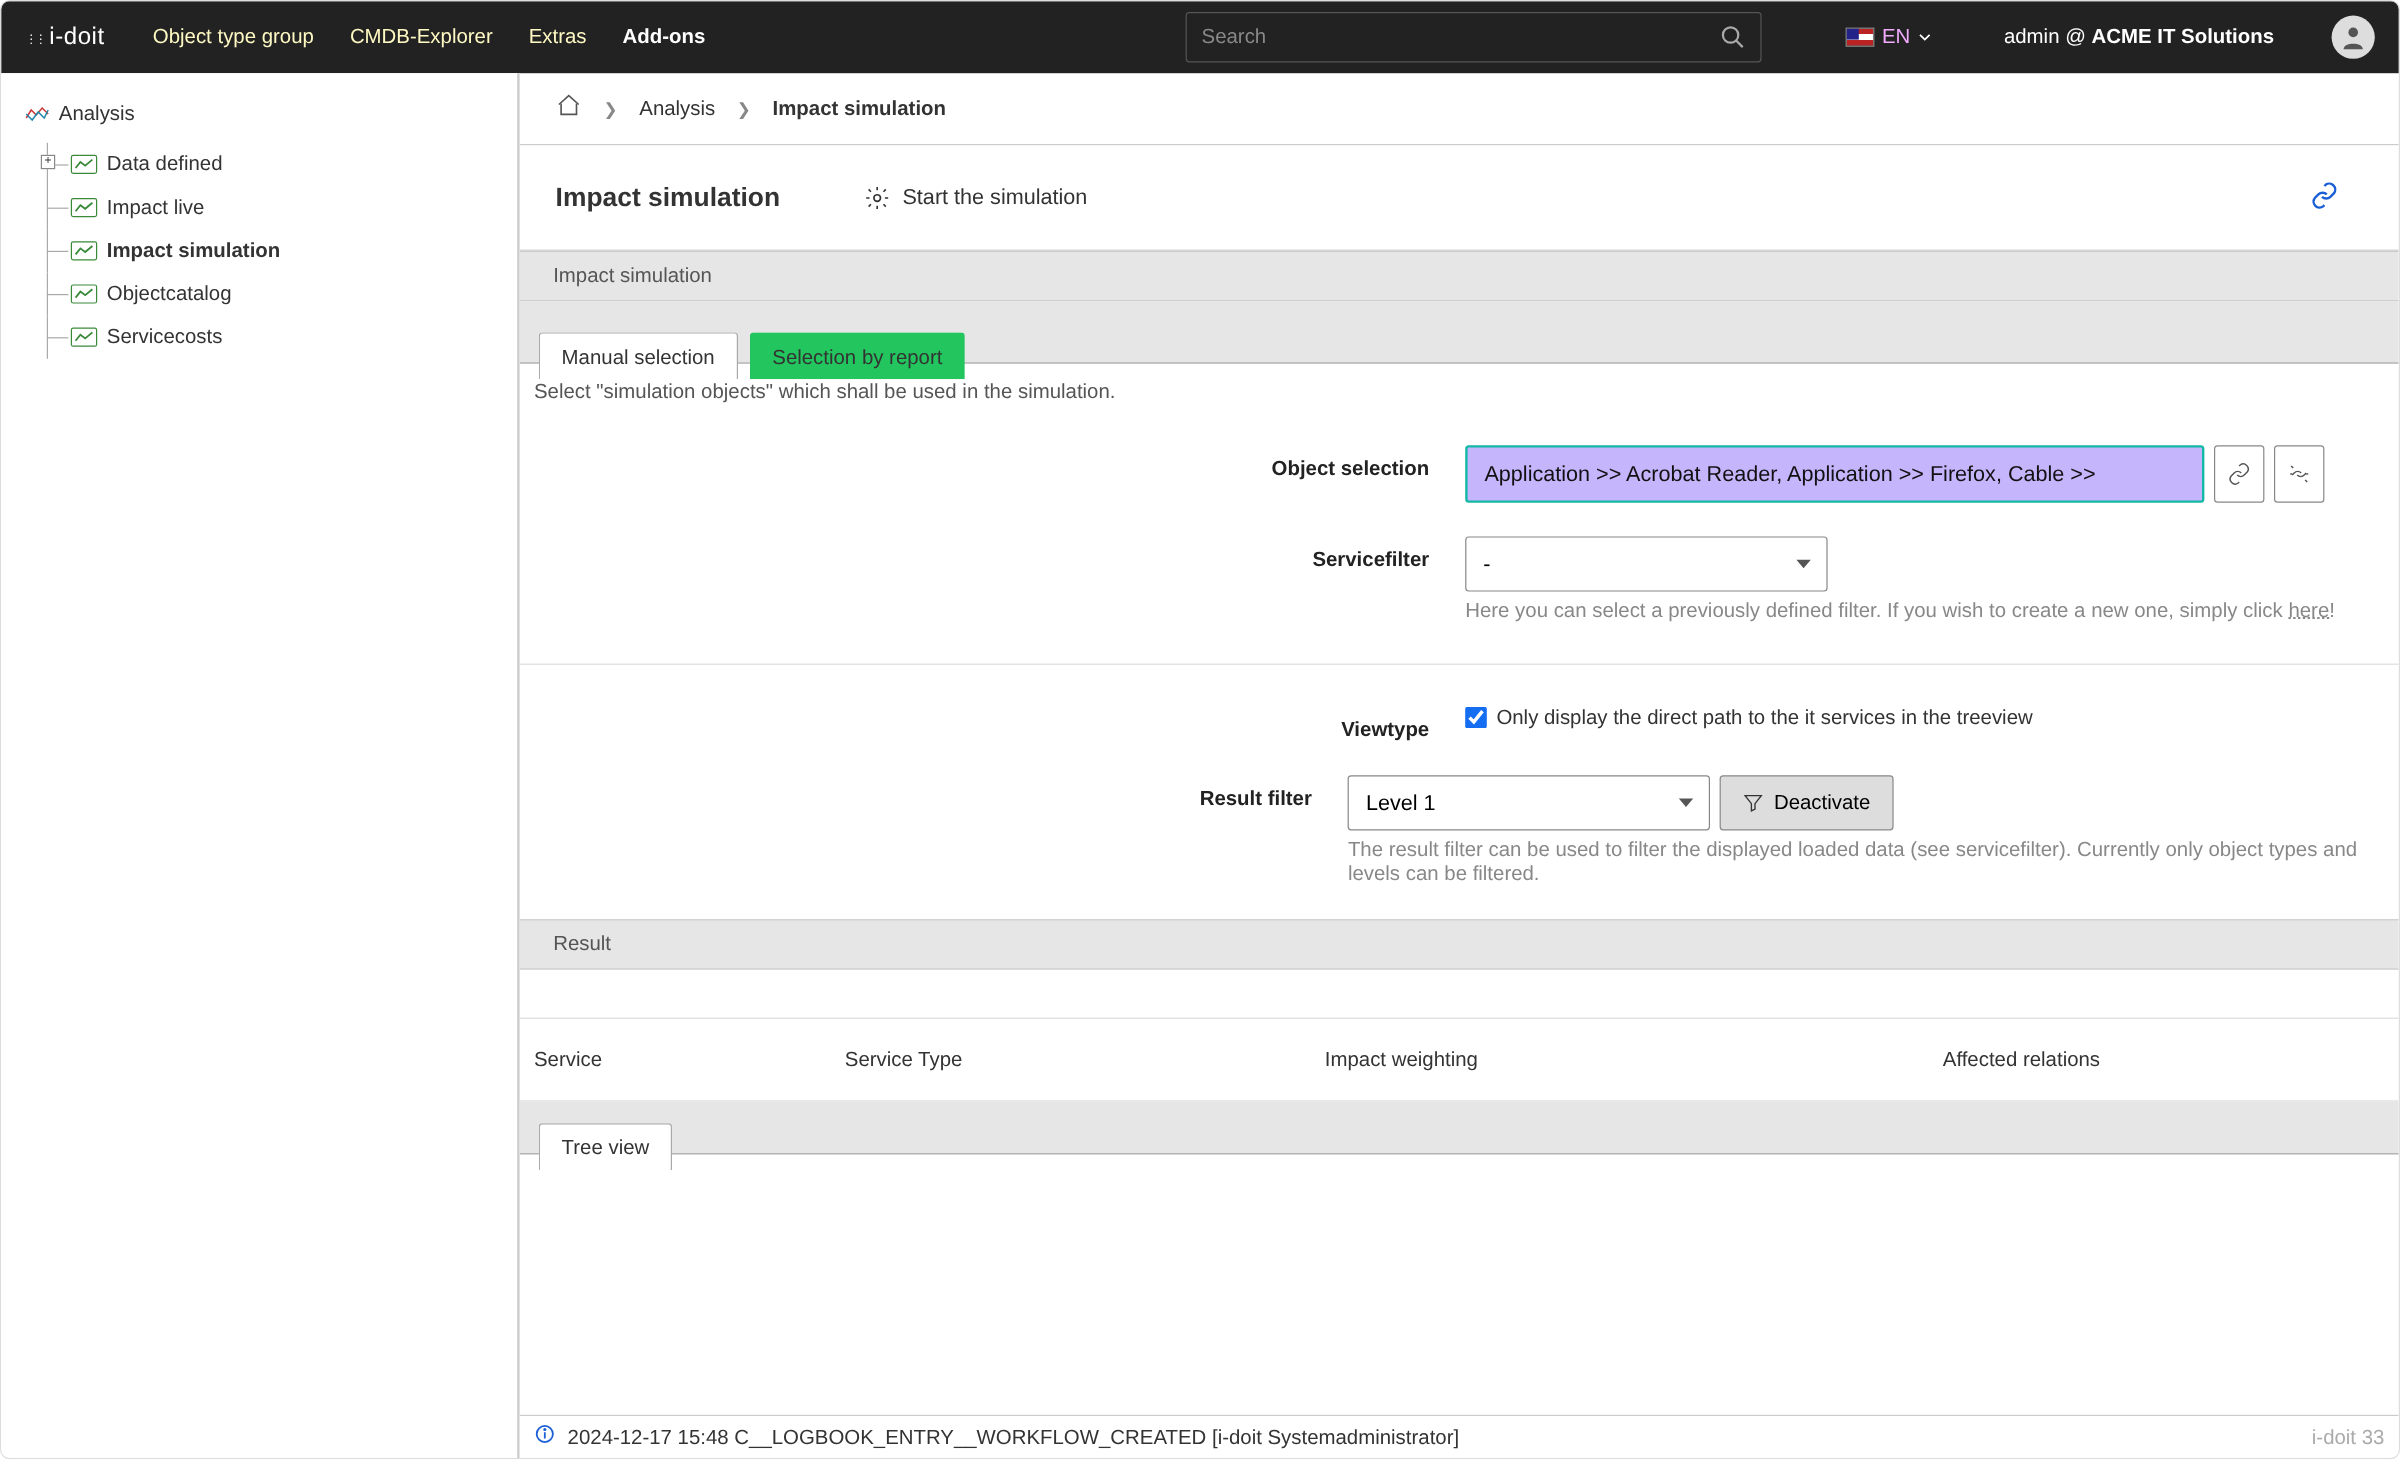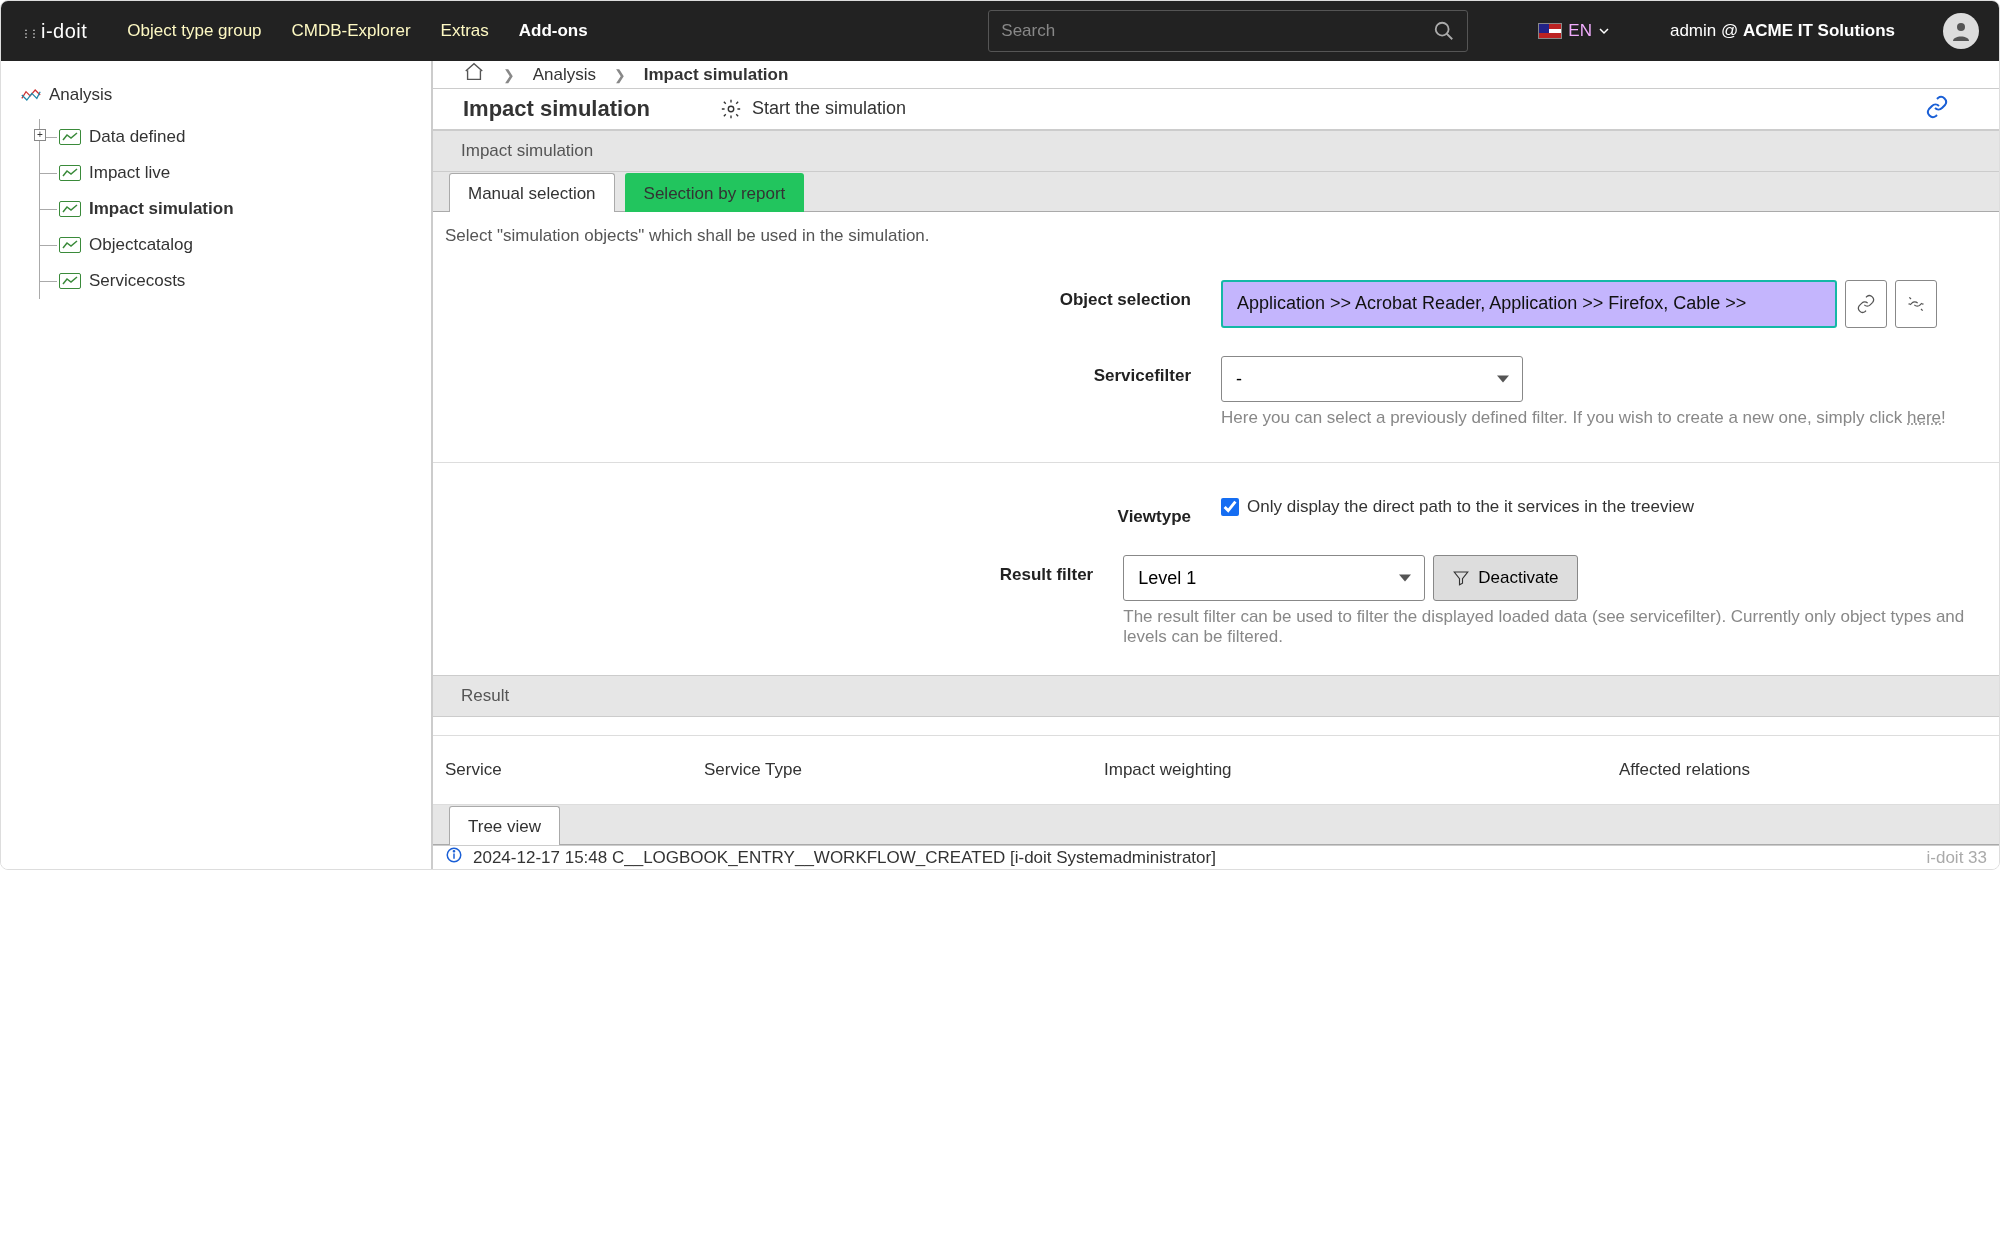--- a/index.html
+++ b/index.html
@@ -1,17 +1,17 @@
 <!DOCTYPE html>
 <html><head>
 <meta charset="utf-8">
 <style>
 * { box-sizing: border-box; margin: 0; padding: 0; }
 body { font-family: -apple-system, BlinkMacSystemFont, "Segoe UI", Arial, sans-serif; font-size: 14px; color: #333; background: #fff; overflow: hidden; }
-.app { width: 2000px; height: 870px; display: flex; flex-direction: column; border-radius: 8px; overflow: hidden; border: 1px solid #ddd; }
+.app { width: 2000px; height: 1216px; display: flex; flex-direction: column; border-radius: 8px; overflow: hidden; border: 1px solid #ddd; }
 
 
 .topbar { background: #222; height: 60px; display: flex; align-items: center; padding: 0 20px; color: #ccc; gap: 30px; }
 .logo { display: flex; align-items: center; gap: 6px; color: #fff; font-weight: 500; font-size: 20px; padding-right: 10px; }
 .logo-dots { display: inline-block; width: 14px; height: 14px; position: relative; }
 .logo-dots::before { content: '⋮⋮'; color: #fff; letter-spacing: -2px; font-size: 10px; position: relative; top: -5px; }
 .logo-text { letter-spacing: 0.5px; }
 .navlink { color: #fef9c3; text-decoration: none; font-size: 17px; cursor: pointer; }
 .navlink.active { color: #fff; font-weight: 700; }
 .searchbox { margin-left: auto; display: flex; align-items: center; border: 1px solid #555; border-radius: 3px; width: 480px; height: 42px; padding: 0 12px; background: #222; }
@@ -52,21 +52,21 @@
 .crumb-current { font-weight: 700; }
 .page-head { height: 88px; border-bottom: 1px solid #ccc; display: flex; align-items: center; padding: 0 30px; gap: 70px; }
 .page-title { font-weight: 700; font-size: 22px; }
 .start-sim { display: flex; align-items: center; gap: 10px; font-size: 18px; cursor:pointer;}
 .start-sim svg { width: 22px; height: 22px; stroke:#333; fill:none; stroke-width:1.5;}
 .link-icon-right { margin-left: auto; margin-right: 20px; cursor:pointer;}
 .link-icon-right svg { width: 24px; height: 24px; stroke: #1a5fd6; fill: none; stroke-width: 2;}
 
 .section-bar { background: #e6e6e6; border-top: 1px solid #ccc; border-bottom: 1px solid #ccc; padding: 10px 28px; color: #555; font-size: 17px;}
 .tab-row { background: #e6e6e6; border-bottom: 1px solid #aaa; padding-left: 16px; display: flex; align-items: flex-end; gap: 10px; height: 52px;}
-.tab { padding: 10px 18px 8px; border: 1px solid #aaa; border-bottom: none; border-radius: 3px 3px 0 0; background:#fff; font-size: 17px; position:relative; top:1px; cursor:pointer;}
+.tab { padding: 10px 18px 8px; border: 1px solid #aaa; border-bottom: none; border-radius: 3px 3px 0 0; background:#fff; font-size: 17px; position:relative; top:14px; cursor:pointer;}
 .tab.inactive { background: #22c55e; border-color: transparent; cursor:pointer;}
 .content { padding: 14px 0; }
 .hint { color: #555; font-size: 17px; padding: 0 12px 20px 12px; }
 
 .form-row { display: flex; align-items: flex-start; padding: 14px 0; }
 .form-label { width: 788px; text-align: right; padding-right: 30px; font-weight: 700; font-size: 17px; padding-top: 10px; color:#222;}
 .form-field { display: flex; align-items: center; gap: 8px; }
 .objbox { width: 616px; height: 48px; border: 2px solid #14b8a6; background: #c4b5fd; border-radius: 3px; display:flex; align-items:center; padding: 0 14px; font-size:18px; color:#111;}
 .iconbtn { width: 42px; height: 48px; border: 1px solid #888; border-radius: 3px; background:#fff; display:flex; align-items:center; justify-content:center; cursor:pointer;}
 .iconbtn svg { width:20px; height:20px; stroke:#555; fill:none; stroke-width:1.5;}

